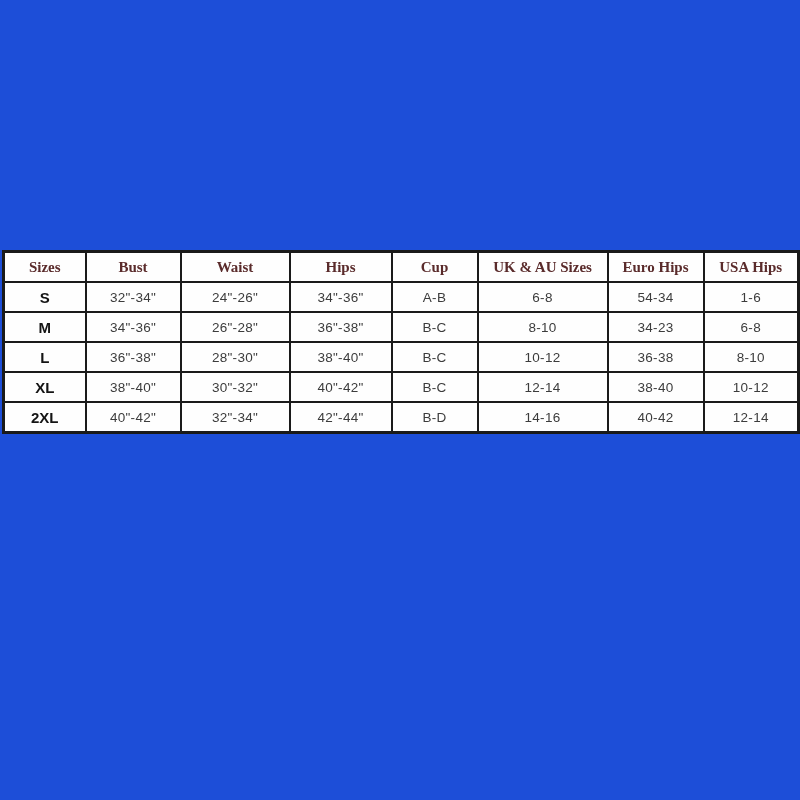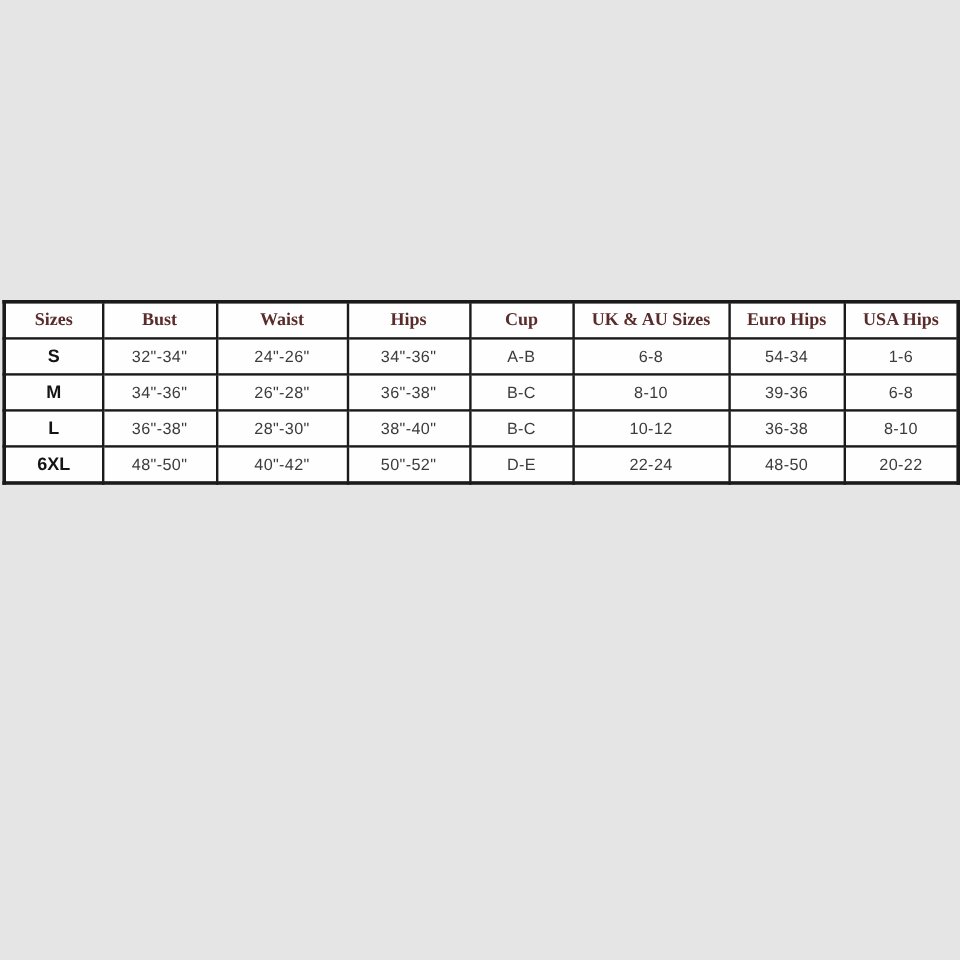--- a/index.html
+++ b/index.html
@@ -6,21 +6,21 @@
     margin: 0;
     padding: 0;
     width: 800px;
     height: 800px;
     background: #fdfdfd;
   }
   .page {
     position: relative;
     width: 800px;
     height: 800px;
-    background: #e5e5e5;
+    background: #1d4ed8;
     overflow: hidden;
   }
   table.size-chart {
     position: absolute;
     left: 2px;
     top: 250px;
     width: 795px;
     border-collapse: collapse;
     table-layout: fixed;
     border: 3px solid var(--border-color, #161616);
@@ -100,38 +100,48 @@
           <td class="datacell">54-34</td>
           <td class="datacell">1-6</td>
         </tr>
         <tr>
           <td class="rowlabel">M</td>
           <td class="datacell">34"-36"</td>
           <td class="datacell">26"-28"</td>
           <td class="datacell">36"-38"</td>
           <td class="datacell">B-C</td>
           <td class="datacell">8-10</td>
-          <td class="datacell">39-36</td>
+          <td class="datacell">34-23</td>
           <td class="datacell">6-8</td>
         </tr>
         <tr>
           <td class="rowlabel">L</td>
           <td class="datacell">36"-38"</td>
           <td class="datacell">28"-30"</td>
           <td class="datacell">38"-40"</td>
           <td class="datacell">B-C</td>
           <td class="datacell">10-12</td>
           <td class="datacell">36-38</td>
           <td class="datacell">8-10</td>
         </tr>
         <tr>
-          <td class="rowlabel">6XL</td>
-          <td class="datacell">48"-50"</td>
+          <td class="rowlabel">XL</td>
+          <td class="datacell">38"-40"</td>
+          <td class="datacell">30"-32"</td>
           <td class="datacell">40"-42"</td>
-          <td class="datacell">50"-52"</td>
-          <td class="datacell">D-E</td>
-          <td class="datacell">22-24</td>
-          <td class="datacell">48-50</td>
-          <td class="datacell">20-22</td>
+          <td class="datacell">B-C</td>
+          <td class="datacell">12-14</td>
+          <td class="datacell">38-40</td>
+          <td class="datacell">10-12</td>
+        </tr>
+        <tr>
+          <td class="rowlabel">2XL</td>
+          <td class="datacell">40"-42"</td>
+          <td class="datacell">32"-34"</td>
+          <td class="datacell">42"-44"</td>
+          <td class="datacell">B-D</td>
+          <td class="datacell">14-16</td>
+          <td class="datacell">40-42</td>
+          <td class="datacell">12-14</td>
         </tr>
       </tbody>
   </table>
 </div>
 
 </body></html>

